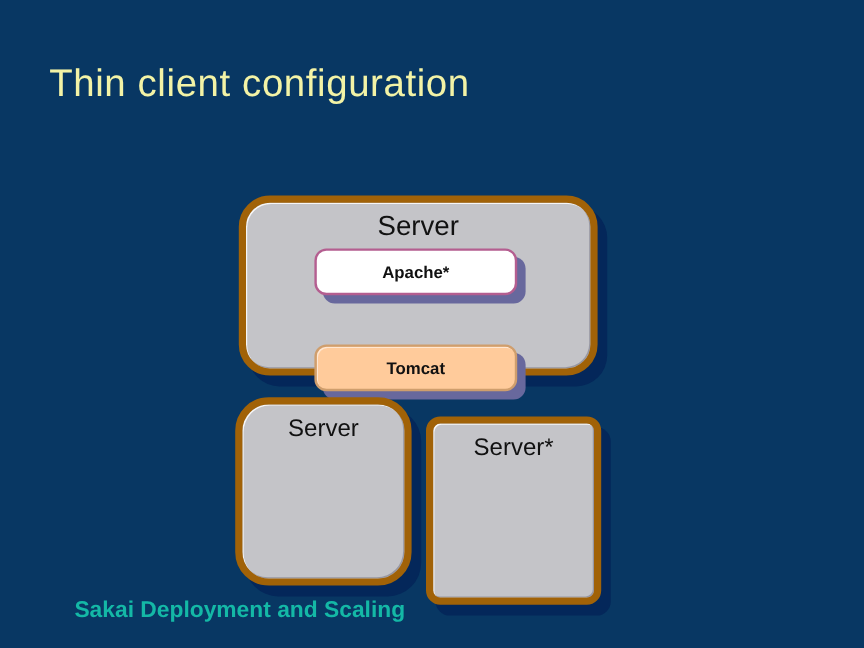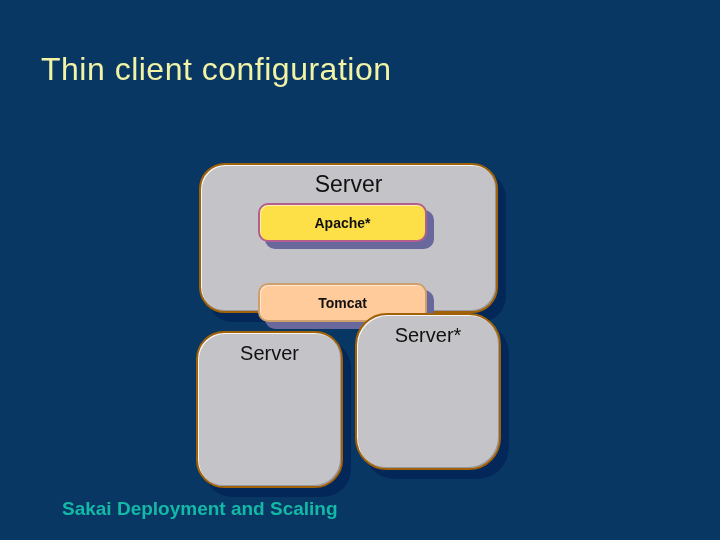--- a/index.html
+++ b/index.html
@@ -22,21 +22,21 @@
     font-size: 32px;
     font-weight: 400;
     letter-spacing: 0.5px;
     color: #f3f3a6;
     white-space: nowrap;
   }
   
   .gray-box {
     position: absolute;
     background: #c4c4c8;
-    border: 2px solid #a16207;
+    border: 6px solid #a16207;
     box-sizing: border-box;
     box-shadow: 8px 9px 0 #04275a,
                 inset 1px 1px 0 rgba(255,255,255,0.85),
                 inset -1px -1px 0 rgba(70,70,95,0.35);
   }
   .server-group {
     left: 199px;
     top: 163px;
     width: 299px;
     height: 150px;
@@ -44,24 +44,24 @@
   }
   .server-left {
     left: 196px;
     top: 331px;
     width: 147px;
     height: 157px;
     border-radius: 28px;
   }
   .server-right {
     left: 355px;
-    top: 313px;
+    top: 347px;
     width: 146px;
     height: 157px;
-    border-radius: 32px;
+    border-radius: 12px;
   }
   .gray-box-label {
     display: block;
     text-align: center;
     font-size: 23px;
     font-weight: 400;
     color: #111;
     padding-top: 6px;
     white-space: nowrap;
   }
@@ -80,21 +80,21 @@
     box-sizing: border-box;
     text-align: center;
     font-size: 14px;
     font-weight: 700;
     color: #111;
     line-height: 36px;
     white-space: nowrap;
   }
   .component-apache {
     top: 38px;
-    background: #fde047;
+    background: #ffffff;
     border: 2px solid #b45e90;
     box-shadow: 7px 7px 0 #68689d, inset 1px 1px 0 rgba(255,255,255,0.55);
   }
   .component-tomcat {
     top: 90px;
     background: #ffcb9b;
     border: 2px solid #cf9e6d;
     box-shadow: 7px 7px 0 #68689d, inset 1px 1px 0 rgba(255,255,255,0.55);
     margin-top: 28px;
   }

